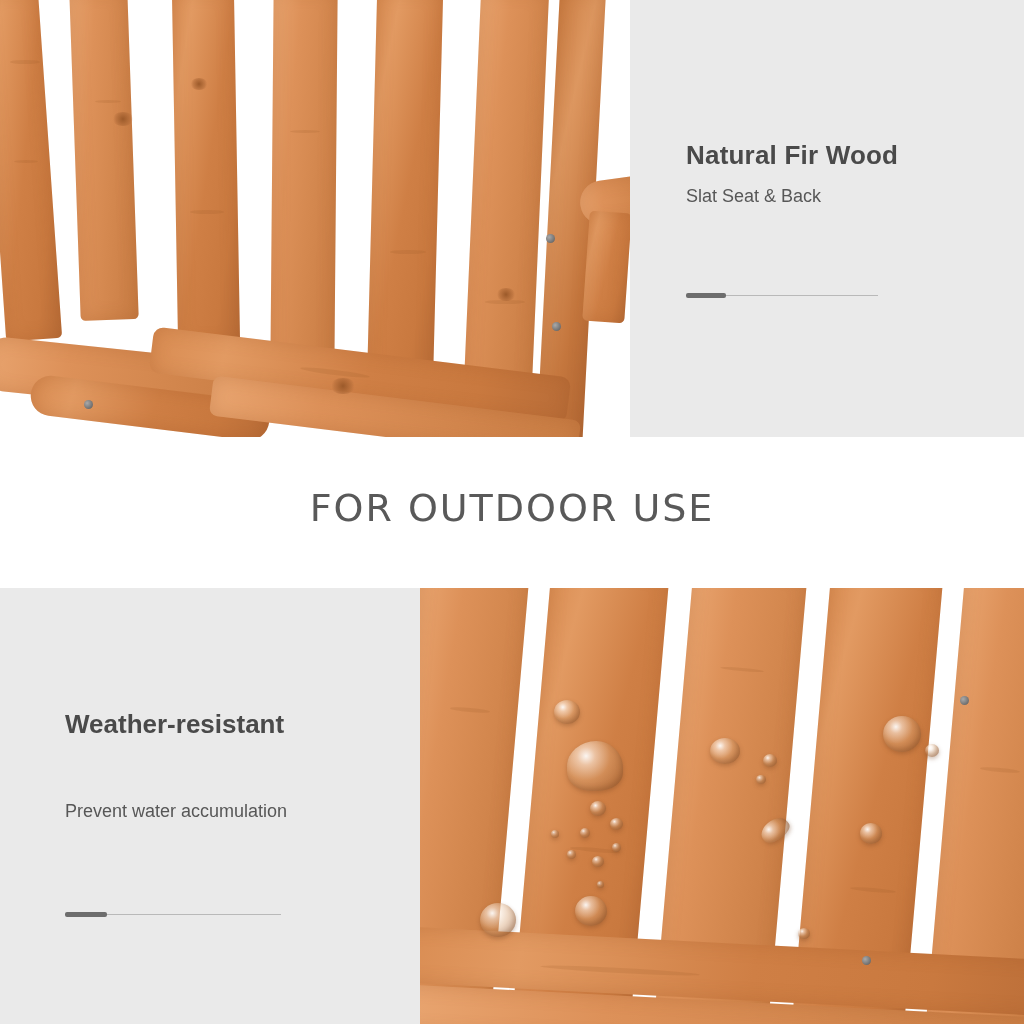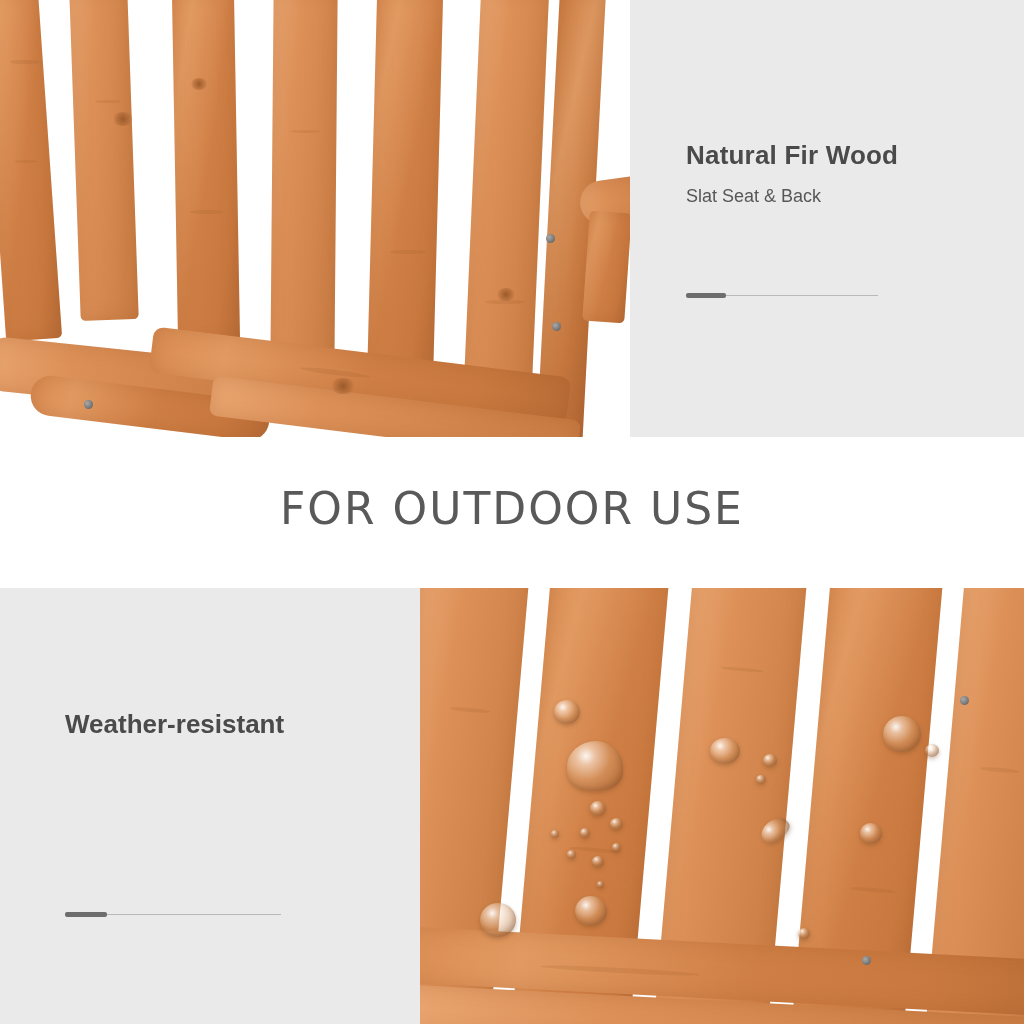--- a/index.html
+++ b/index.html
@@ -95,21 +95,21 @@
     left: 0;
     top: 437px;
     width: 1024px;
     height: 142px;
     background: #ffffff;
     display: flex;
     align-items: center;
     justify-content: center;
   }
   .banner-text {
-    font-size: 44px;
+    font-size: 38px;
     color: #595959;
     letter-spacing: 2px;
     font-weight: normal;
     font-family: "DejaVu Sans", sans-serif;
   }
 
   
   .bottom-panel {
     position: absolute;
     left: 0;
@@ -265,20 +265,21 @@
   <div class="banner">
     <div class="banner-text">FOR OUTDOOR USE</div>
   </div>
 
   <div class="bottom-panel">
 
     <div class="bottom-text">
       <div class="bottom-title">
         <span>Weather-resistant</span><br>
       </div>
+      <div class="bottom-sub">Prevent water accumulation</div>
       <div class="rule bottom-rule"></div>
       <div class="rule-thick bottom-rule-thick"></div>
     </div>
 
     <div class="bottom-photo">
       <div class="wood-scene">
 
         <div class="slat light" style="left:-20px; top:-20px; width:108px; height:500px; transform: rotate(5deg); border-radius:4px;"></div>
         <div class="slat" style="left:110px; top:-20px; width:118px; height:500px; transform: rotate(5deg); border-radius:4px;"></div>
         <div class="slat light" style="left:252px; top:-20px; width:114px; height:500px; transform: rotate(5deg); border-radius:4px;"></div>

